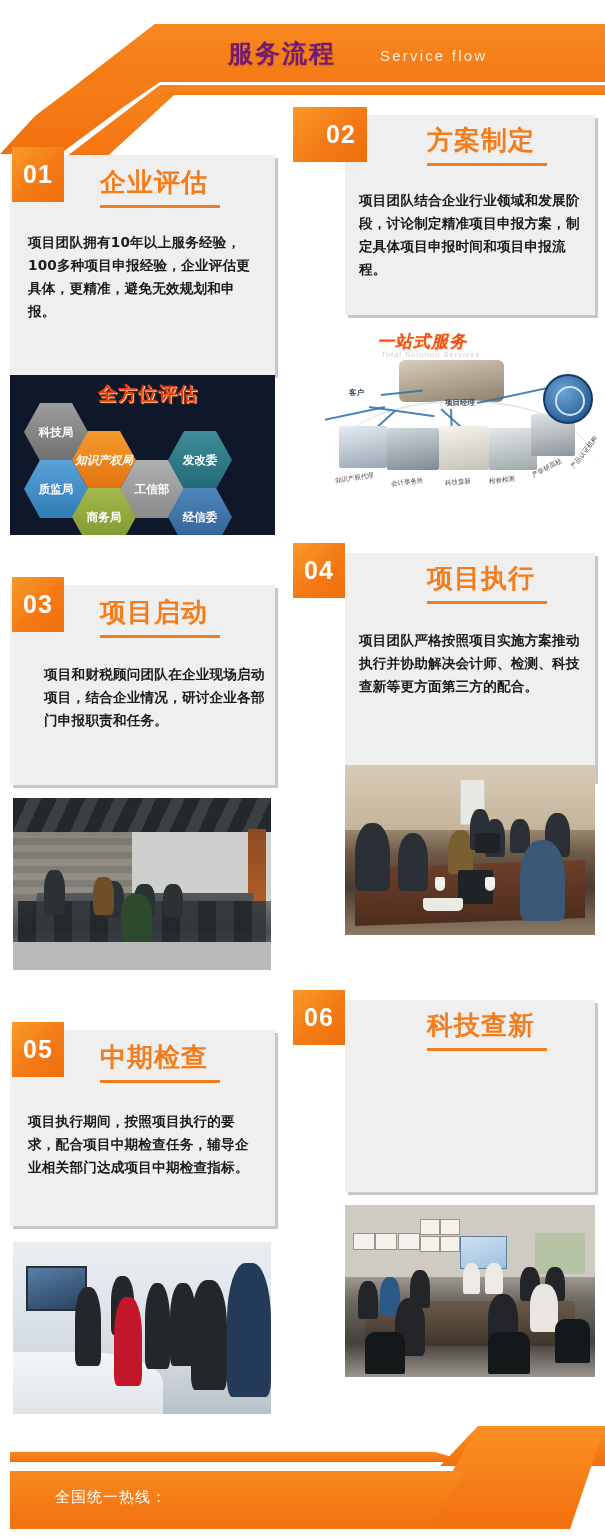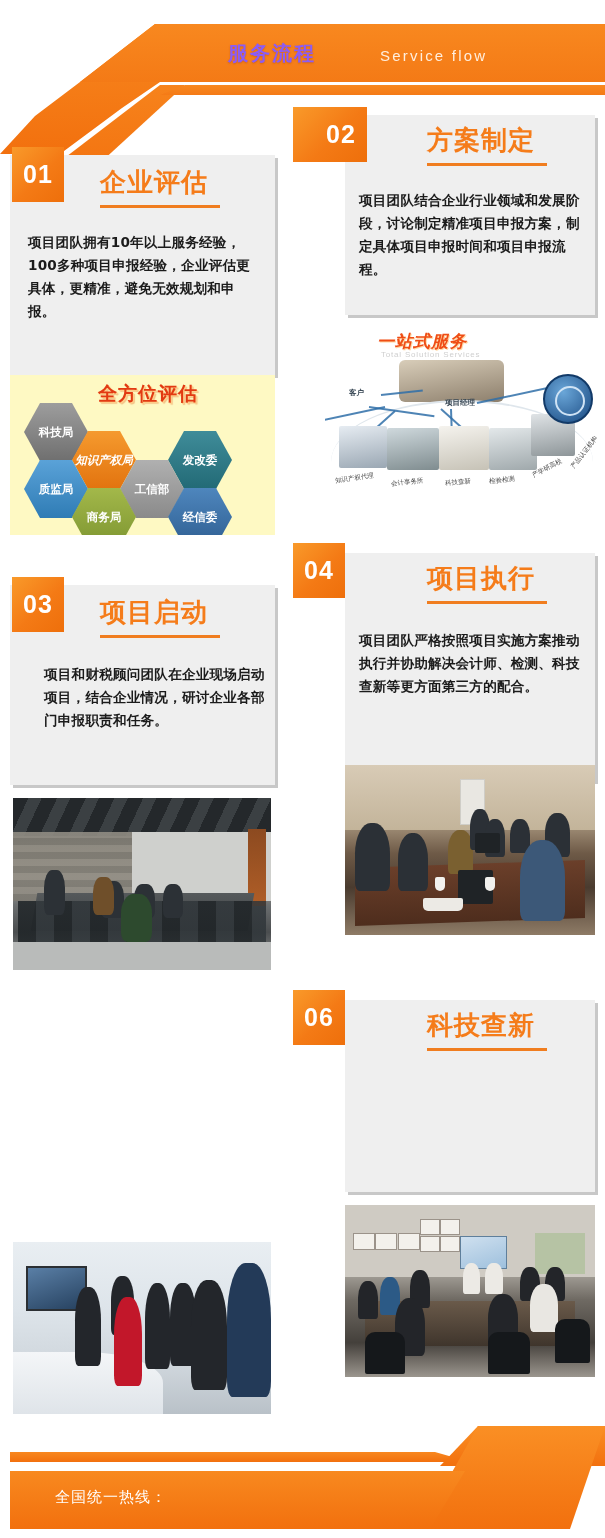--- a/index.html
+++ b/index.html
@@ -27,21 +27,21 @@
     background:linear-gradient(180deg,#f8881f 0%,#f2700e 100%);
     clip-path:polygon(155px 0, 80px 58px, 80px 58px, 35px 92px, 0 130px, 60px 130px, 122px 84px, 160px 58px);
   }
   .hdr-tail2{
     position:absolute;left:0;top:58px;width:230px;height:130px;
     background:linear-gradient(180deg,#f8881f 0%,#f2700e 100%);
     clip-path:polygon(185px 27px, 160px 27px, 58px 105px, 100px 105px);
   }
   .hdr-title{
     position:absolute;left:228px;top:32px;
-    font-size:20px;font-weight:bold;color:#8b5cf6;letter-spacing:2px;
+    font-size:25px;font-weight:bold;color:#701a75;letter-spacing:2px;
     line-height:42px;text-shadow:0 1px 2px rgba(160,60,0,.35);
   }
   .hdr-sub{
     position:absolute;left:380px;top:41px;
     font-size:15px;color:#ffeede;letter-spacing:2.2px;line-height:30px;
   }
 
   
   .card{position:absolute;}
   .card-body{
@@ -120,21 +120,21 @@
   .ph-accept .green{position:absolute;right:4%;top:16%;width:20%;height:24%;background:#b6c3a4;}
   .ph-accept .proj{position:absolute;left:46%;top:18%;width:18%;height:18%;
     background:linear-gradient(160deg,#cfe0ef,#9ec0dd);border:1px solid #5f7f9b;}
   .ph-accept .cert{position:absolute;background:#f3f1ec;border:1.5px solid #9b938a;}
   .ph-accept .tbl{position:absolute;left:8%;top:56%;width:84%;height:26%;
     background:linear-gradient(180deg,#6a5a4a,#3f352c);}
   .ph-accept .p{position:absolute;background:#232529;border-radius:44% 44% 12% 12%;}
   .ph-accept .chair{position:absolute;background:#15181b;border-radius:10px 10px 2px 2px;}
 
   
-  .hexwrap{position:absolute;background:#fef9c3;overflow:hidden;}
+  .hexwrap{position:absolute;background:#0f172a;overflow:hidden;}
   .hexwrap .htitle{
     position:absolute;left:88px;top:6px;
     font-size:19px;font-weight:bold;color:#e23a12;letter-spacing:1px;
     text-shadow:1px 1px 0 #ffd08a, 2px 2px 1px rgba(220,90,20,.35);
     white-space:nowrap;
   }
   .hex{
     position:absolute;width:64px;height:58px;
     clip-path:polygon(25% 0%,75% 0%,100% 50%,75% 100%,25% 100%,0% 50%);
     display:flex;align-items:center;justify-content:center;
@@ -332,20 +332,27 @@
     <div class="p" style="left:66%;top:32%;width:8%;height:20%;"></div>
     <div class="p" style="left:80%;top:28%;width:10%;height:26%;"></div>
     <div class="p" style="left:70%;top:44%;width:18%;height:48%;background:#3c5878;"></div>
     <div class="lap" style="left:45%;top:62%;width:14%;height:20%;"></div>
     <div class="lap" style="left:52%;top:40%;width:10%;height:12%;"></div>
     <div class="cup" style="left:36%;top:66%;width:4%;height:8%;"></div>
     <div class="cup" style="left:56%;top:66%;width:4%;height:8%;"></div>
     <div class="cup" style="left:31%;top:78%;width:16%;height:8%;background:#eceae5;"></div>
   </div>
 
+  <div class="card" style="left:10px;top:1030px;width:265px;height:196px;">
+    <div class="card-body"></div>
+    <div class="badge" style="left:2px;top:-8px;">05</div>
+    <div class="card-title" style="left:90px;top:10px;">中期检查</div>
+    <div class="title-rule" style="left:90px;top:50px;width:120px;"></div>
+    <div class="card-text" style="left:18px;top:80px;width:228px;">项目执行期间，按照项目执行的要求，配合项目中期检查任务，辅导企业相关部门达成项目中期检查指标。</div>
+  </div>
 
   <div class="photo ph-show" style="left:13px;top:1242px;width:258px;height:172px;">
     <div class="screen"></div>
     <div class="counter"></div>
     <div class="p" style="left:24%;top:26%;width:10%;height:46%;"></div>
     <div class="p" style="left:38%;top:20%;width:9%;height:34%;"></div>
     <div class="p red" style="left:39%;top:32%;width:11%;height:52%;"></div>
     <div class="p" style="left:51%;top:24%;width:10%;height:50%;"></div>
     <div class="p" style="left:61%;top:24%;width:10%;height:48%;"></div>
     <div class="p" style="left:69%;top:22%;width:14%;height:64%;"></div>

